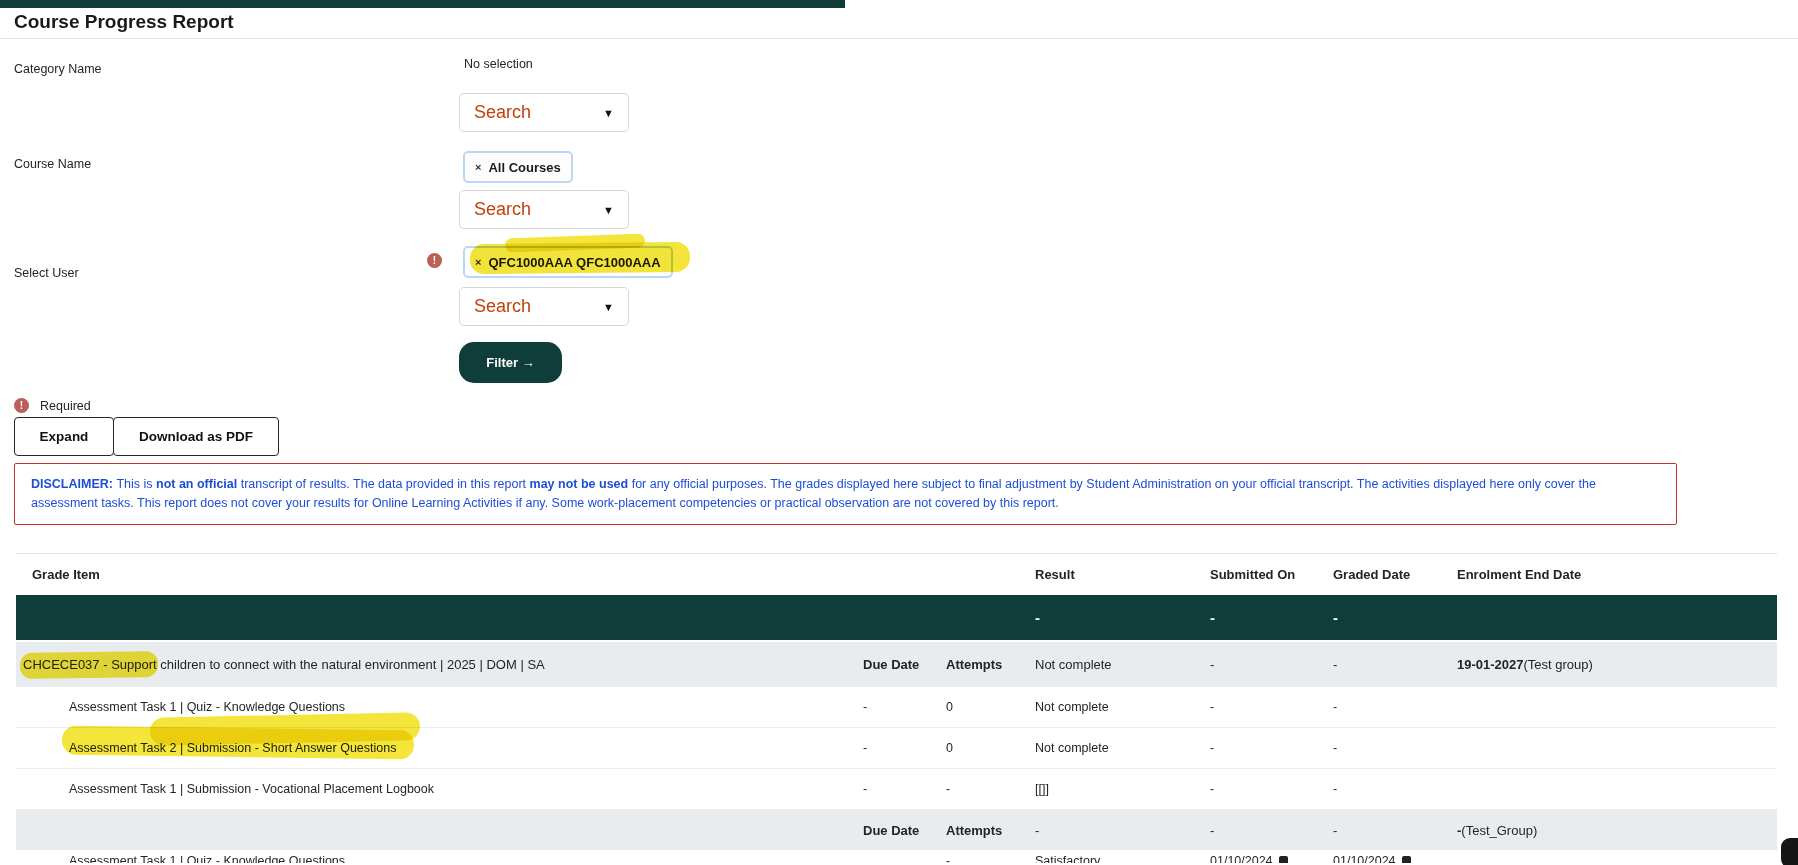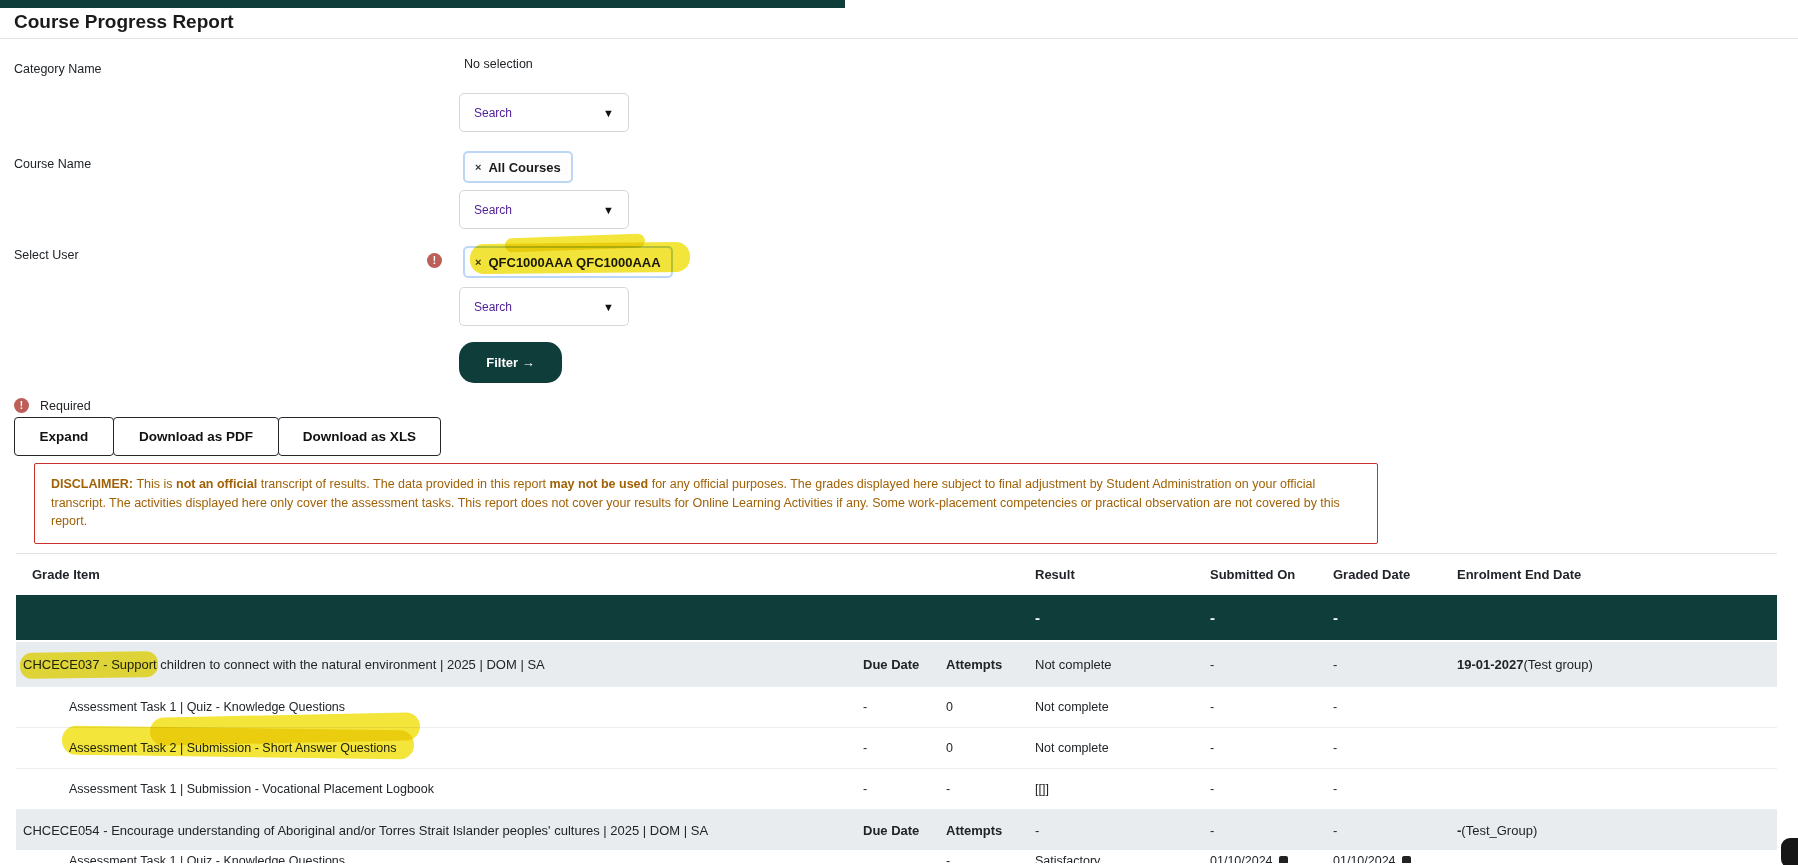--- a/index.html
+++ b/index.html
@@ -9,21 +9,21 @@
 
   .topbar { position:absolute; left:0; top:0; width:845px; height:8px; background:#0e3d3a; }
   .page-title { position:absolute; left:14px; top:11px; font-size:19px; font-weight:bold; color:#1a1a1a; }
   .title-rule { position:absolute; left:0; top:38px; width:1798px; height:1px; background:#e3e3e3; }
 
   .field-label { position:absolute; font-size:12.5px; color:#212529; }
   .static-text  { position:absolute; font-size:12.5px; color:#212529; }
 
   .select-box { position:absolute; width:170px; height:39px; border:1px solid #d4d7da; border-radius:5px;
                 background:#fff; display:flex; align-items:center; padding:0 14px; cursor:pointer; }
-  .select-box .ph { color:#4c1d95; font-size:12px; flex:1; }
+  .select-box .ph { color:#c2410c; font-size:18px; flex:1; }
   .select-box .caret { color:#111; font-size:11px; }
 
   .tag { position:absolute; border:2px solid #bcd6f5; background:#fdfdfd; border-radius:5px;
          display:flex; align-items:center; padding:0 10px; height:32px; gap:7px; }
   .tag .x { font-size:11px; color:#333; font-weight:bold; cursor:pointer; }
   .tag .t { font-size:13px; font-weight:bold; color:#1a1a1a; white-space:nowrap; }
 
   .req-icon { position:absolute; width:15px; height:15px; border-radius:50%; background:#bb5f58;
               color:#fff; font-size:10px; font-weight:bold; display:flex; align-items:center; justify-content:center; }
 
@@ -35,23 +35,23 @@
   .required-note .txt { font-size:12.5px; color:#212529; }
 
   .actions { position:absolute; left:14px; top:417px; display:flex; }
   .actions button { height:39px; background:#fff; border:1px solid #23272b; border-radius:4px;
                     font-weight:bold; font-size:13.5px; color:#111; cursor:pointer; padding:0 22px;
                     font-family:"Liberation Sans", sans-serif; margin-right:-1px; }
   .actions button:nth-child(1){ min-width:100px; }
   .actions button:nth-child(2){ min-width:166px; }
   .actions button:nth-child(3){ min-width:163px; }
 
-  .disclaimer { position:absolute; left:14px; top:463px; width:1344px; border:1px solid #c9302c;
+  .disclaimer { position:absolute; left:14px; top:463px; width:1663px; border:1px solid #c9302c;
                 border-radius:2px; background:#fff; padding:11px 16px 12px 16px;
-                color:#a16207; font-size:12.5px; line-height:1.48;margin-left:20px; }
+                color:#1d4ed8; font-size:12.5px; line-height:1.48; }
   .disclaimer b { font-weight:bold; }
 
   
   .report-table { position:absolute; left:16px; top:553px; width:1761px; }
   .t-row { position:relative; width:100%; }
   .t-row .cell { position:absolute; top:0; height:100%; display:flex; align-items:flex-start; white-space:nowrap; }
   .t-row .cell > span { display:block; }
   .t-row.v-center .cell { align-items:center; }
 
   .row-colhead { height:42px; border-top:1px solid #dee2e6; font-weight:bold; font-size:13px; }
@@ -105,42 +105,41 @@
   <div class="field-label" style="left:14px; top:157px;">Course Name</div>
   <div class="tag" style="left:463px; top:151px;">
     <span class="x">×</span>
     <span class="t">All Courses</span>
   </div>
   <div class="select-box" style="left:459px; top:190px;">
     <span class="ph">Search</span>
     <span class="caret">▼</span>
   </div>
 
-  <div class="field-label" style="left:14px; top:248px;text-align:center;">Select User</div>
+  <div class="field-label" style="left:14px; top:266px;text-align:center;">Select User</div>
   <div class="req-icon" style="left:427px; top:253px;">!</div>
   <div class="tag" style="left:463px; top:246px;">
     <span class="x">×</span>
     <span class="t">QFC1000AAA QFC1000AAA</span>
   </div>
   <div class="select-box" style="left:459px; top:287px;">
     <span class="ph">Search</span>
     <span class="caret">▼</span>
   </div>
 
   <button class="filter-btn">Filter →</button>
 
   <div class="required-note">
     <span class="req-icon" style="position:static;">!</span>
     <span class="txt">Required</span>
   </div>
 
   <div class="actions" id="actions">
       <button>Expand</button>
       <button>Download as PDF</button>
-      <button>Download as XLS</button>
     </div>
 
   <div class="disclaimer" id="disclaimer"><b>DISCLAIMER: </b><span>This is </span><b>not an official</b><span> transcript of results. The data provided in this report </span><b>may not be used</b><span> for any official purposes. The grades displayed here subject to final adjustment by Student Administration on your official transcript. The activities displayed here only cover the assessment tasks. This report does not cover your results for Online Learning Activities if any. Some work-placement competencies or practical observation are not covered by this report.</span></div>
 
   <div class="report-table" id="report-table">
     <div class="t-row row-colhead v-center">
       <div class="cell c-grade-head">Grade Item</div>
       <div class="cell c-res">Result</div>
       <div class="cell c-sub">Submitted On</div>
       <div class="cell c-grad">Graded Date</div>
@@ -236,23 +235,20 @@
             <span>[[]]</span>
           </div>
           <div class="cell c-sub">
             <span>-</span>
           </div>
           <div class="cell c-grad">
             <span>-</span>
           </div>
         </div>
         <div class="t-row row-course v-center short">
-          <div class="cell c-grade-course">
-            <span>CHCECE054 - Encourage understanding of Aboriginal and/or Torres Strait Islander peoples' cultures | 2025 | DOM | SA</span>
-          </div>
           <div class="cell c-due lbl-bold">
             <span>Due Date</span>
           </div>
           <div class="cell c-att lbl-bold">
             <span>Attempts</span>
           </div>
           <div class="cell c-res">
             <span>-</span>
           </div>
           <div class="cell c-sub">

